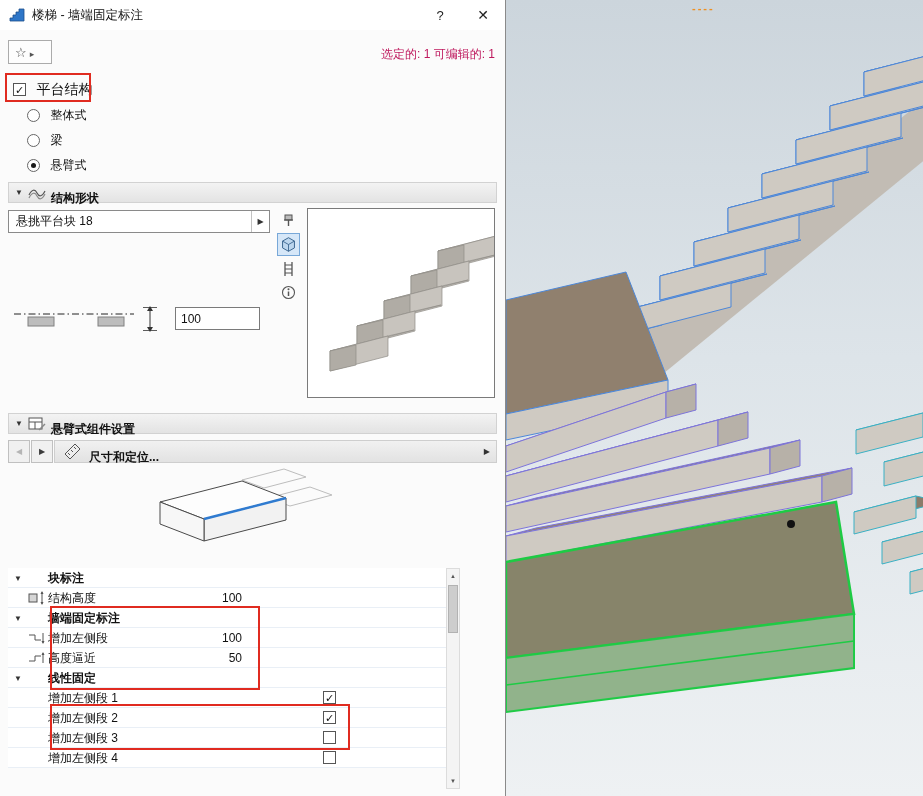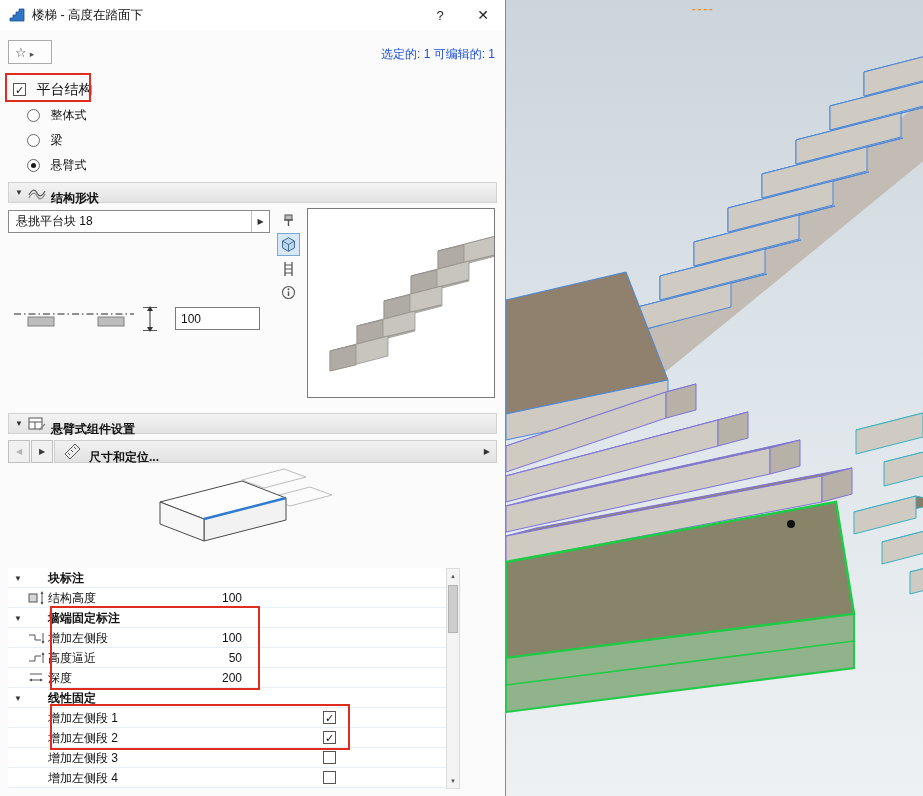--- a/index.html
+++ b/index.html
@@ -13,21 +13,21 @@
   .title-icon { position:absolute; left:9px; top:7px; width:16px; height:16px; }
   .title-text { position:absolute; left:32px; top:0; line-height:30px; font-size:12.5px; color:#111; }
   .tb-btn { position:absolute; top:3px; width:30px; height:24px; border:none; background:transparent;
             font-size:13px; color:#222; cursor:pointer; }
   .help-btn { left:425px; }
   .close-btn { left:468px; font-size:14px; }
 
   .fav-btn { position:absolute; left:8px; top:40px; width:44px; height:24px; background:#fdfdfd;
              border:1px solid #ababab; font-size:13px; color:#444; cursor:pointer; text-align:left; padding-left:6px;}
   .fav-arrow { font-size:9px; color:#555; margin-left:3px; }
-  .sel-info { position:absolute; right:10px; top:46px; font-size:12px; color:#1d4ed8; }
+  .sel-info { position:absolute; right:10px; top:46px; font-size:12px; color:#be185d; }
 
   .redbox { position:absolute; border:2px solid #e02b20; pointer-events:none; }
   .rb-platform { left:5px; top:73px; width:86px; height:29px; }
   .rb-table1 { left:50px; top:606px; width:210px; height:84px; }
   .rb-table2 { left:50px; top:704px; width:300px; height:46px; }
 
   .chk-row { position:absolute; left:13px; top:80px; height:16px; cursor:pointer; }
   .cbox { display:inline-block; width:13px; height:13px; border:1px solid #555; background:#fff;
           vertical-align:middle; text-align:center; line-height:12px; font-size:11px; font-weight:bold; color:#111; }
   .chk-label { font-size:14px; color:#111; vertical-align:middle; margin-left:6px; }
@@ -107,21 +107,21 @@
 <body>
 
 <div class="root">
 
   <div class="dialog">
 
     <div class="titlebar">
       <svg class="title-icon" viewBox="0 0 16 16">
         <path d="M1 14 L1 11 L4 11 L4 8 L7 8 L7 5 L10 5 L10 2 L15 2 L15 14 Z" fill="#2e76c8" stroke="#1d4f8a" stroke-width="0.8"></path>
       </svg>
-      <span class="title-text">楼梯 - 高度在踏面下</span>
+      <span class="title-text">楼梯 - 墙端固定标注</span>
       <button class="tb-btn help-btn">?</button>
       <button class="tb-btn close-btn">✕</button>
     </div>
 
     <button class="fav-btn"><span>☆</span><span class="fav-arrow">▸</span></button>
     <span class="sel-info">选定的: 1 可编辑的: 1</span>
 
     <div class="chk-row">
       <span class="cbox">✓</span>
       <span class="chk-label">平台结构</span>
@@ -292,30 +292,20 @@
       <div class="trow">
         <svg class="row-icon" viewBox="0 0 17 14">
           <path d="M1 10 H7 V5 H13" fill="none" stroke="#555"></path>
           <line x1="15" y1="2" x2="15" y2="12" stroke="#555"></line>
           <polygon points="15,1 13.5,4 16.5,4" fill="#555"></polygon>
         </svg>
         <span class="tlabel">高度逼近</span>
         <span class="tvalue">50</span>
       </div>
 
-      <div class="trow">
-        <svg class="row-icon" viewBox="0 0 17 14">
-          <line x1="2" y1="3" x2="14" y2="3" stroke="#555"></line>
-          <line x1="2" y1="9" x2="14" y2="9" stroke="#555"></line>
-          <polygon points="1,9 4,7.5 4,10.5" fill="#555"></polygon>
-          <polygon points="15,9 12,7.5 12,10.5" fill="#555"></polygon>
-        </svg>
-        <span class="tlabel">深度</span>
-        <span class="tvalue">200</span>
-      </div>
 
       <div class="trow">
         <span class="tri">▼</span>
         <span class="tlabel grp">线性固定</span>
       </div>
 
       <div class="trow">
         <span class="tlabel">增加左侧段 1</span>
         <span class="cbox tcheck">✓</span>
       </div>

